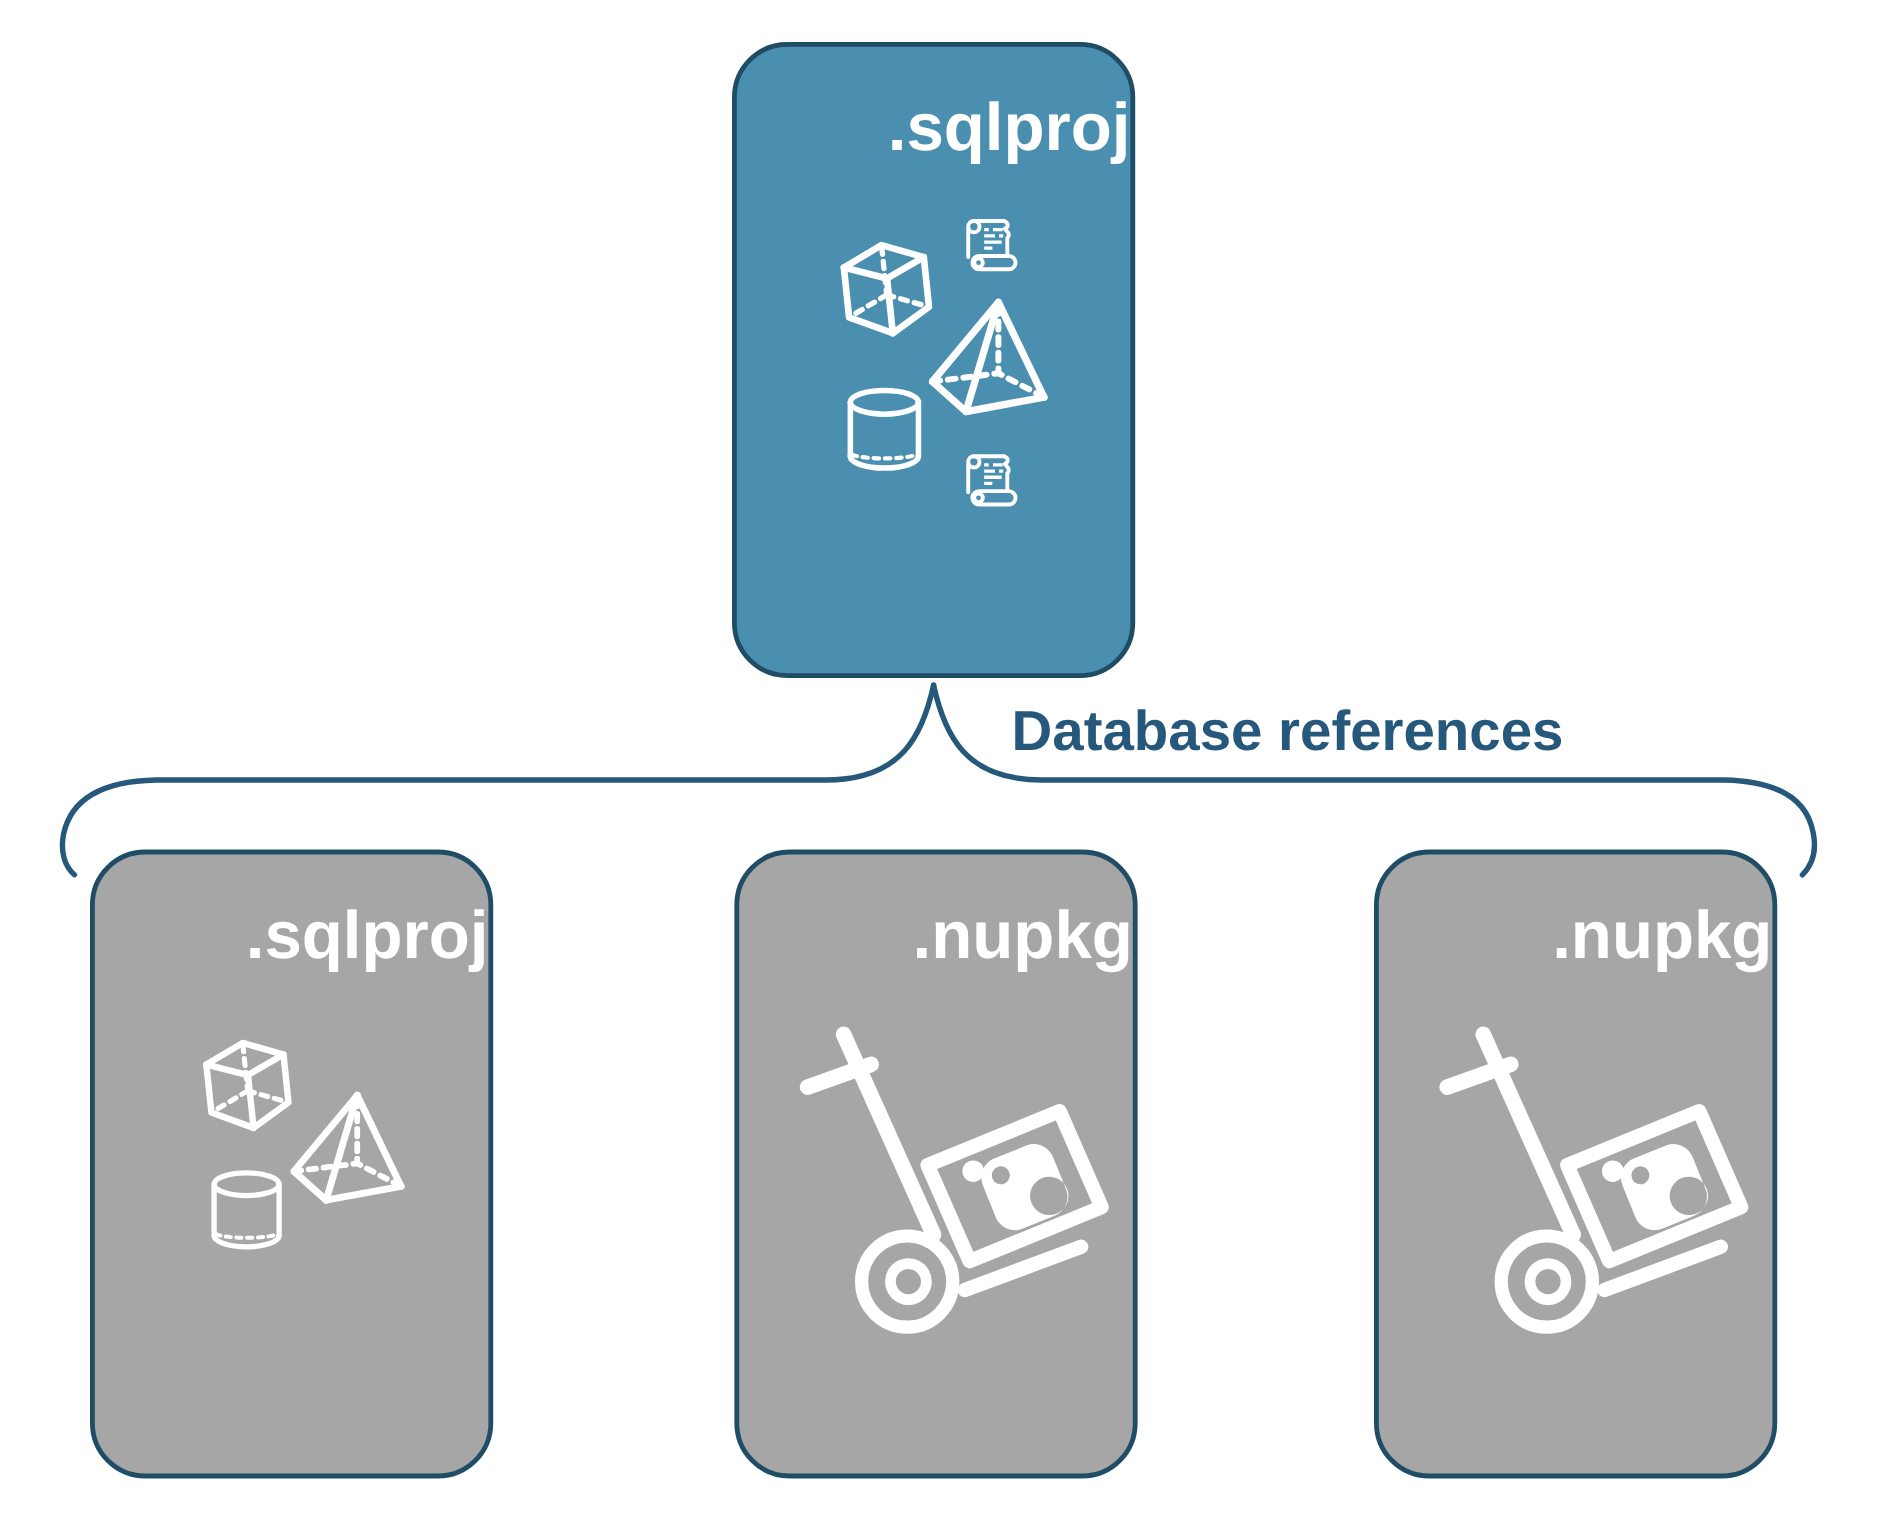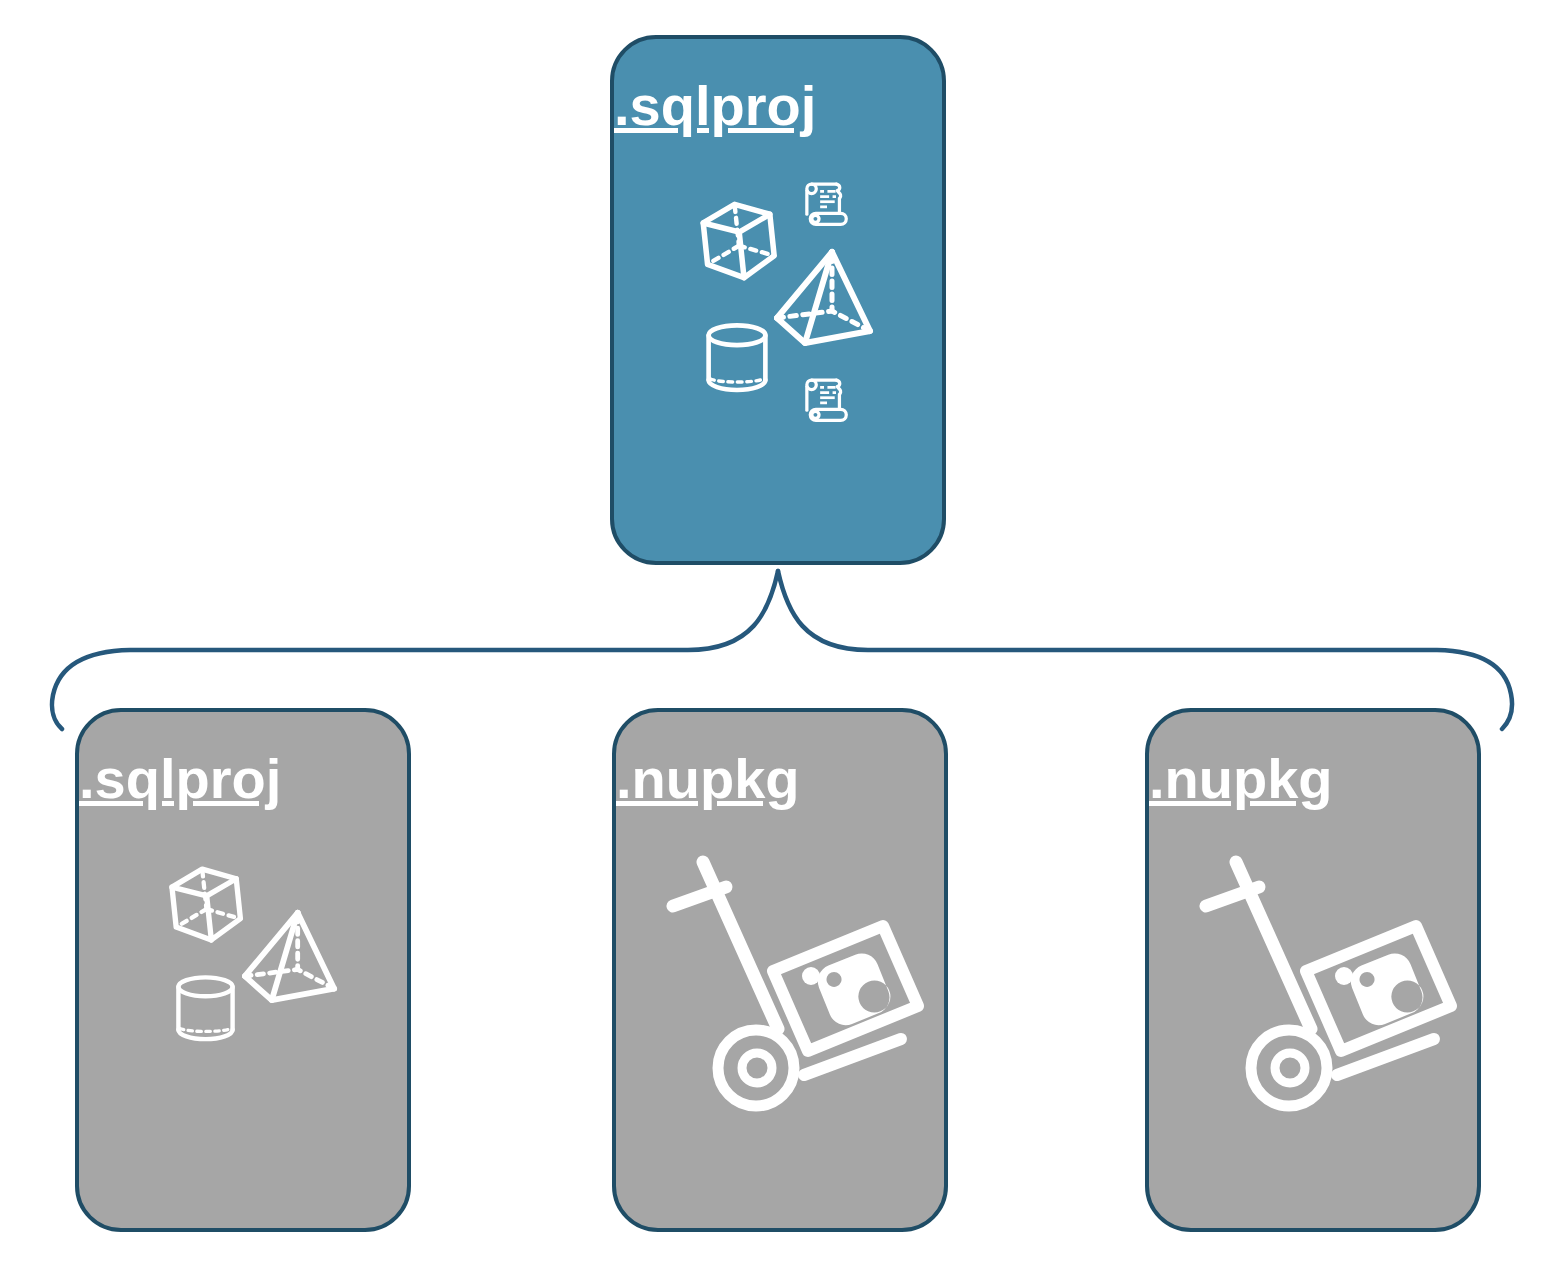--- a/index.html
+++ b/index.html
@@ -4,22 +4,22 @@
 <style>
   html,body{margin:0;padding:0;background:#ffffff;}
   .canvas{
     position:relative;width:1566px;height:1274px;background:#ffffff;
     font-family:"Liberation Sans",sans-serif;overflow:hidden;
   }
   .box{position:absolute;width:336px;border-radius:46px;box-sizing:border-box;}
   .box.blue{background:#4A8FAF;border:4px solid #1F4D66;height:530px;}
   .box.gray{background:#A6A6A6;border:4px solid #1F4D66;height:524px;}
   .box .title{
-    margin-top:38px;text-align:left;color:#ffffff;
-    font-size:56px;font-weight:bold;line-height:1.05;text-decoration:underline;
+    margin-top:38px;text-align:right;color:#ffffff;
+    font-size:56px;font-weight:bold;line-height:1.05;
   }
   .ic{position:absolute;color:#ffffff;}
   .brace{position:absolute;left:0;top:0;pointer-events:none;}
   .connector-label{
     position:absolute;left:843px;top:585px;
     font-size:47px;font-weight:bold;color:#26587C;white-space:nowrap;line-height:1.0;
   }
 </style>
 </head>
 <body>
@@ -100,20 +100,21 @@
 
 <div class="canvas">
 
   <svg class="brace" width="1566" height="1274" viewBox="0 0 1566 1274">
     <g fill="none" stroke="#26587C" stroke-width="4.5" stroke-linecap="round">
       <path d="M62 729 C54 722 50 710 53 695 C59 667 83 651 130 650 L688 650 C752 650 769 612 778 571"></path>
       <path d="M778 571 C787 612 804 650 868 650 L1437 650 C1484 651 1506 667 1511 694 C1514 709 1510 721 1502 729"></path>
     </g>
   </svg>
 
+  <div class="connector-label">Database references</div>
 
   <section class="box blue" style="left:610px;top:35px;">
     <div class="title">.sqlproj</div>
     <svg class="ic" style="left:187px;top:140px;" width="52" height="48">
         <use href="#i-scroll" xlink:href="#i-scroll"></use>
       </svg>
     <svg class="ic" style="left:82px;top:160px;" width="85" height="85">
         <use href="#i-cube" xlink:href="#i-cube"></use>
       </svg>
     <svg class="ic" style="left:160px;top:208px;" width="100" height="100">

